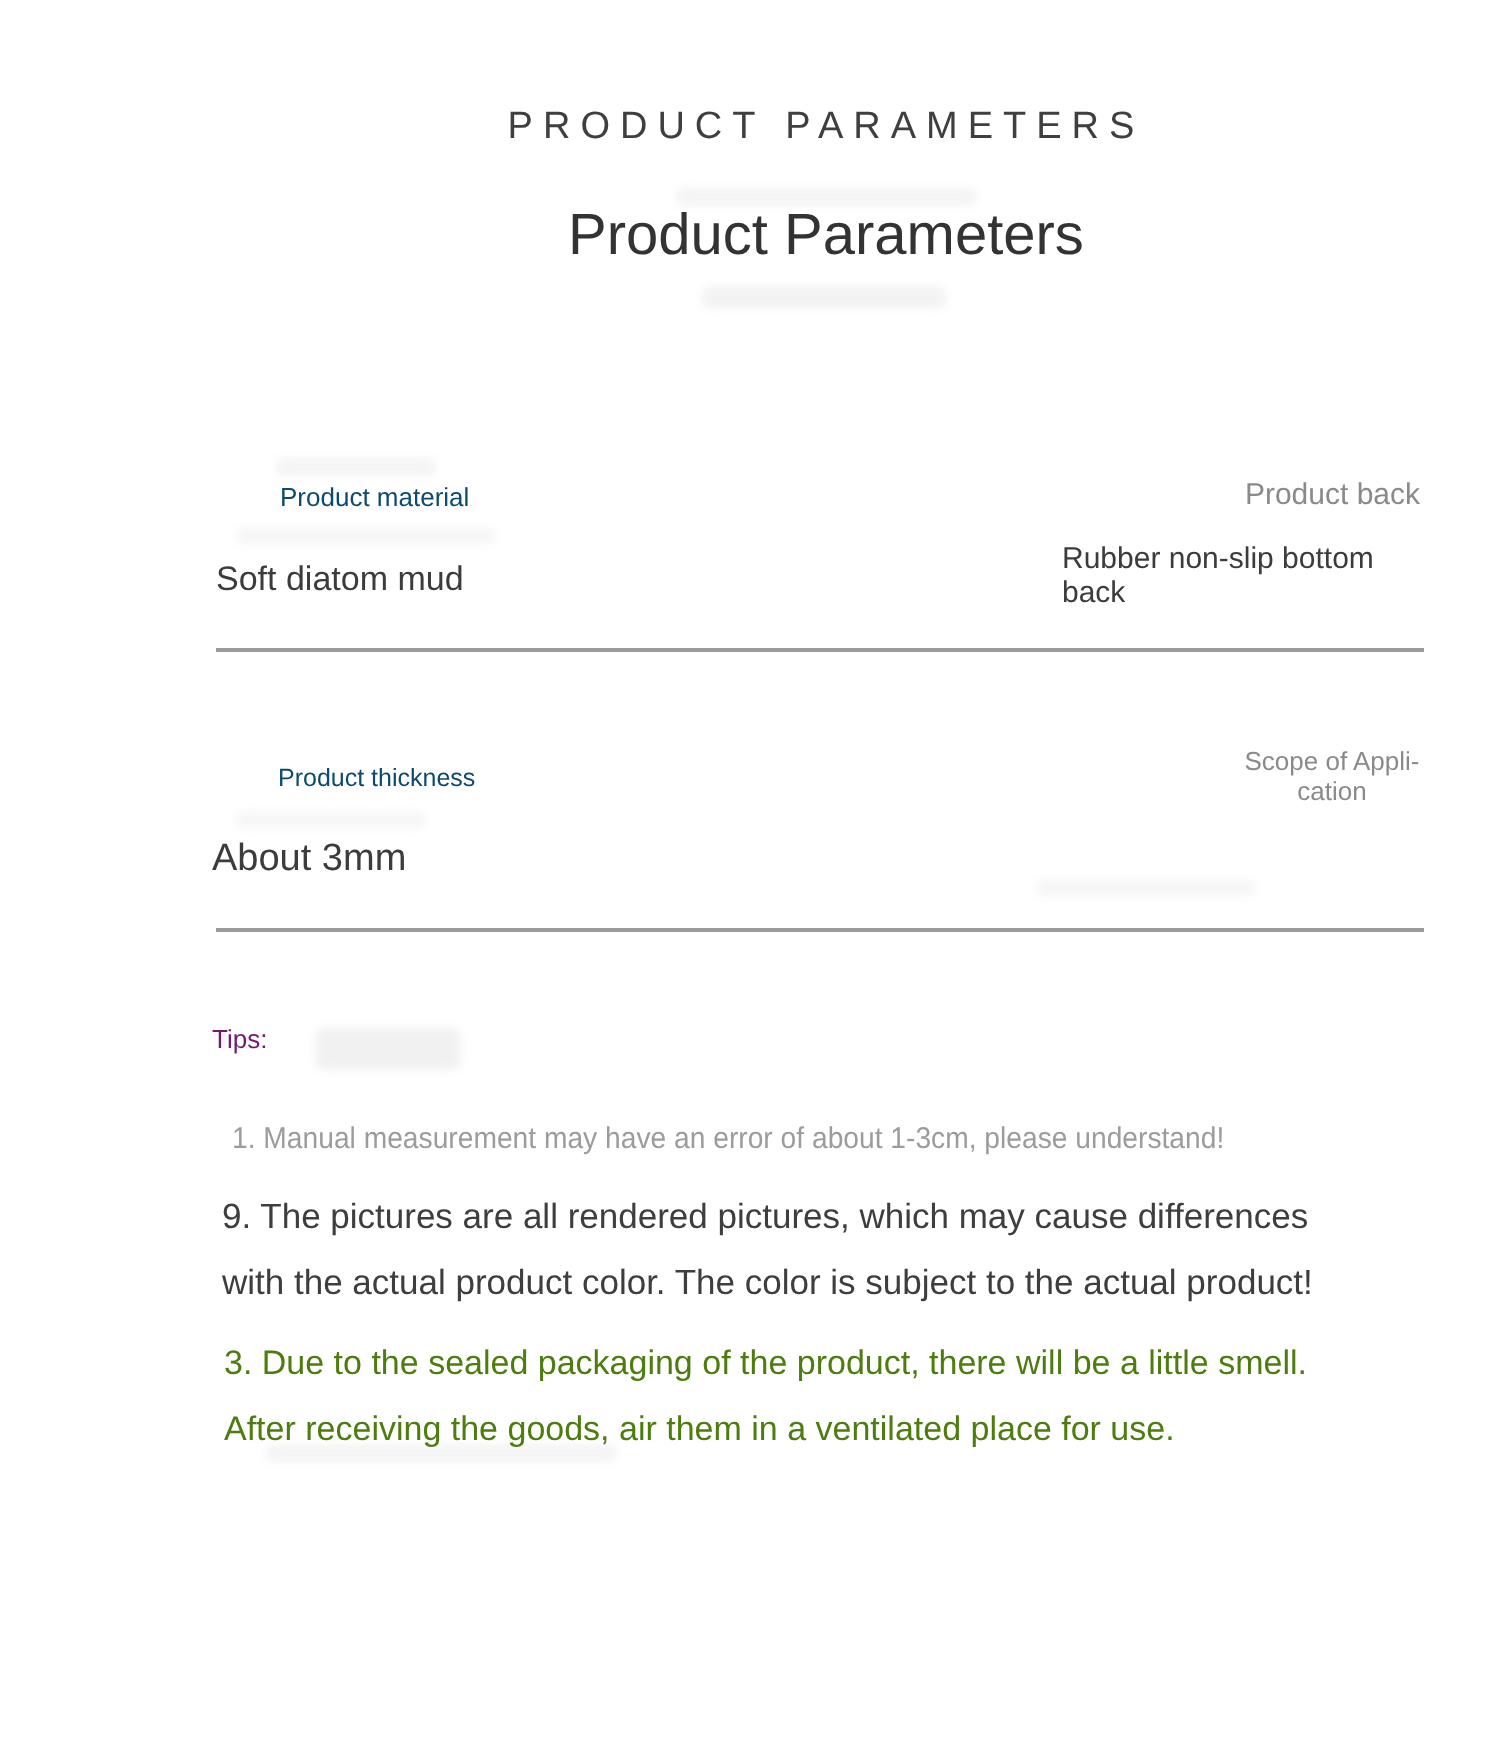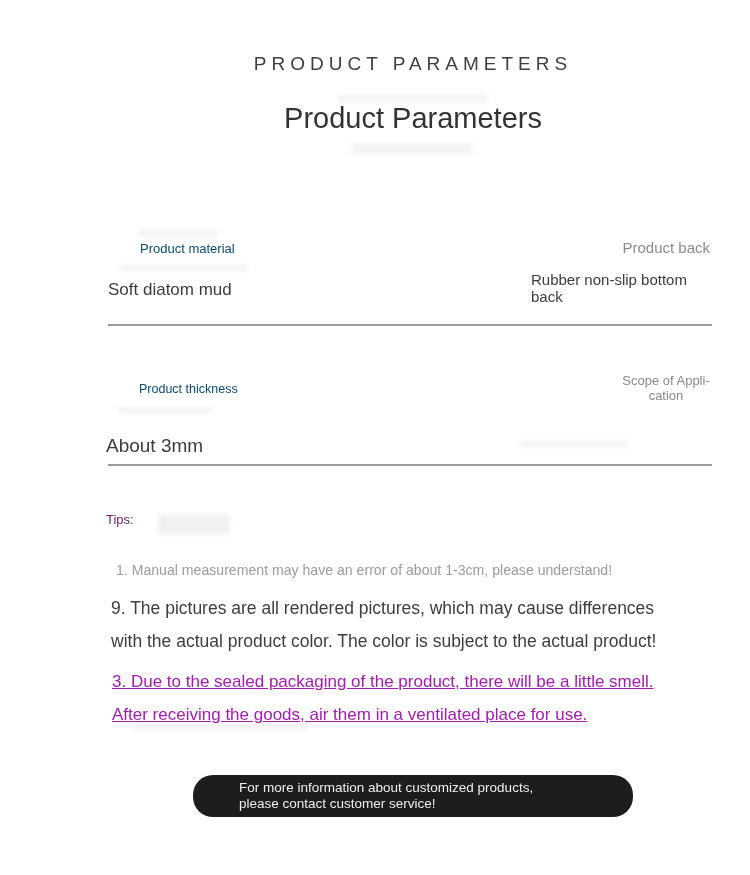--- a/index.html
+++ b/index.html
@@ -37,40 +37,40 @@
 
   .divider{
     left:70px;width:610px;height:0;
     border-top:2px solid #9a9a9a;
   }
   .hr1{top:324px;}
   .hr2{top:464px;}
 
   .lbl-thickness{top:382px;left:67px;font-size:12.5px;}
   .lbl-scope{top:373px;left:573px;width:110px;font-size:13px;line-height:15px;}
-  .val-thickness{top:419px;left:68px;font-size:19px;margin-top:16px;}
+  .val-thickness{top:419px;left:68px;font-size:19px;}
   .val-scope{top:419px;left:0px;width:673px;text-align:right;}
 
   .tips-heading{
     top:512px;left:68px;
     font-size:13px;color:#701a75;
   }
   .tip-1{
     top:561px;left:78px;width:560px;
     font-size:15px;color:#9c9c9c;
     transform:scaleX(0.94);transform-origin:left top;
     white-space:nowrap;
   }
   .tip-2{
     top:592px;left:73px;width:608px;
     font-size:17.5px;color:#3e3e3e;line-height:32.5px;
   }
   .tip-3{
     top:665px;left:74px;width:608px;
-    font-size:17px;color:#a21caf;line-height:33px;text-decoration:underline;
+    font-size:17px;color:#4d7c0f;line-height:33px;
   }
 
   .cta-pill{
     top:775px;left:155px;width:440px;height:42px;
     background:#1d1d1d;border-radius:20px;
     box-sizing:border-box;
     cursor:pointer;
   }
   .cta-text{
     position:absolute;top:5px;left:46px;right:14px;
@@ -118,18 +118,14 @@
 
   <div class="abs divider hr2"></div>
 
   <div class="abs tips-heading">Tips:</div>
   <div class="abs tip-1 pre">1. Manual measurement may have an error of about 1-3cm, please understand!</div>
   <div class="abs tip-2 pre">9. The pictures are all rendered pictures, which may cause differences
 with the actual product color. The color is subject to the actual product!</div>
   <div class="abs tip-3 pre">3. Due to the sealed packaging of the product, there will be a little smell.
 After receiving the goods, air them in a ventilated place for use.</div>
 
-  <div class="abs cta-pill">
-    <div class="cta-text">For more information about customized products,
-please contact customer service!</div>
-  </div>
 
 </div>
 
 </body></html>

